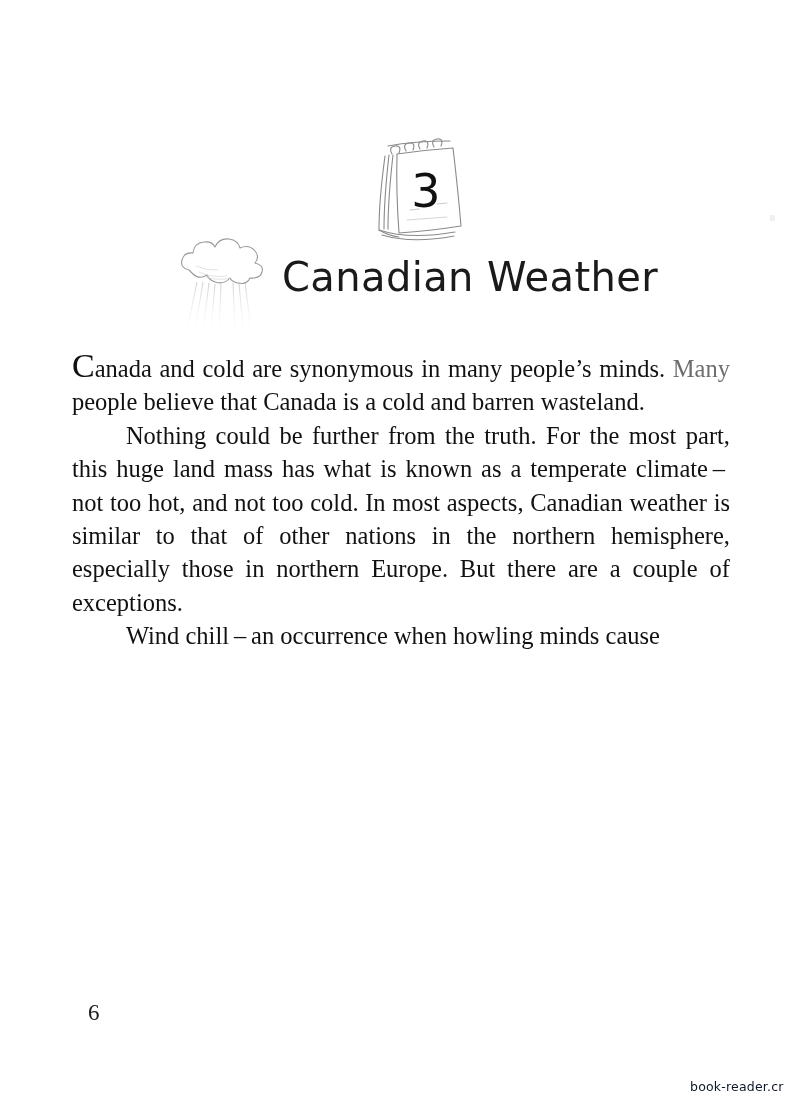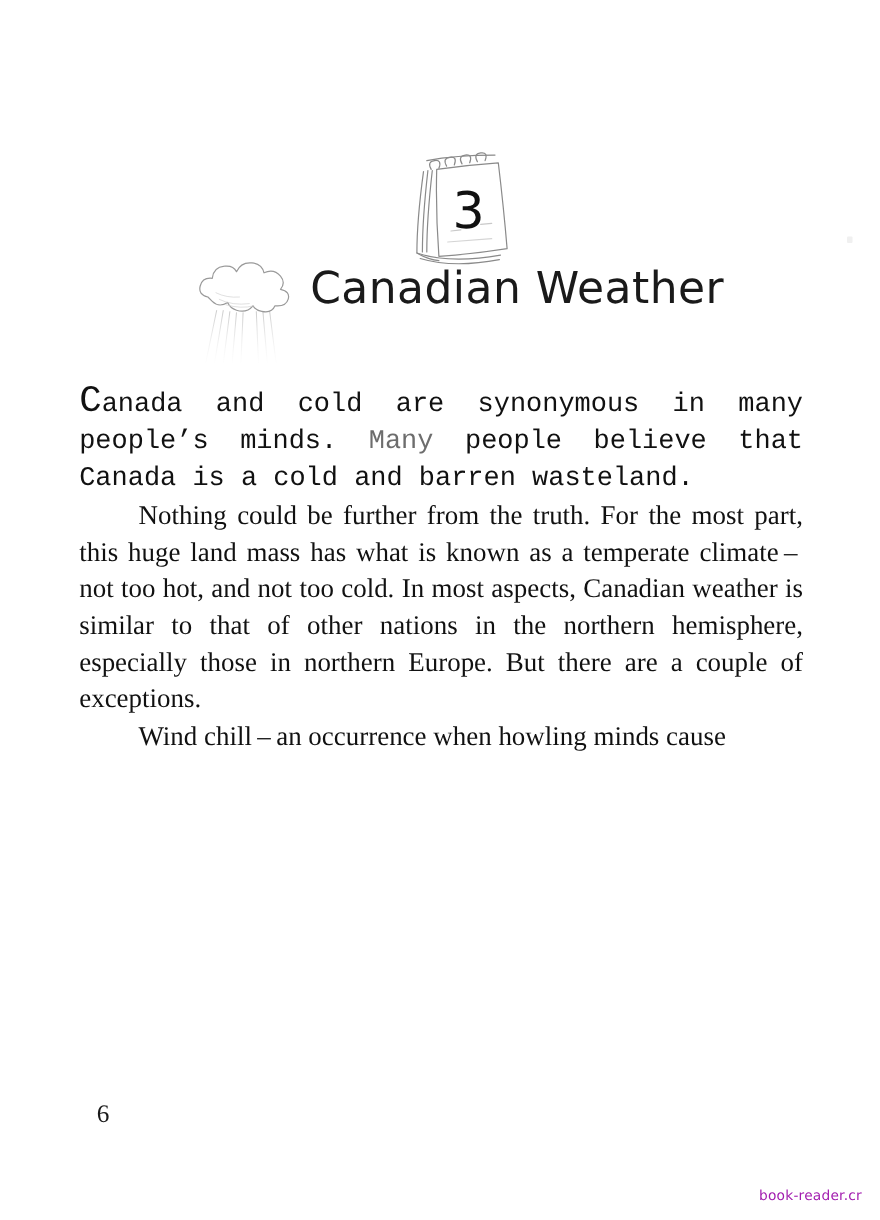--- a/index.html
+++ b/index.html
@@ -36,21 +36,21 @@
     position: absolute;
     left: 163px;
     top: 236px;
     width: 126px;
     height: 96px;
   }
 
   .chapter-title {
     position: absolute;
     left: 282px;
-    top: 239px;
+    top: 254px;
     font-family: "DejaVu Sans", "Liberation Sans", sans-serif;
     font-size: 40px;
     font-weight: 400;
     letter-spacing: 0.4px;
     color: #1a1a1a;
     white-space: nowrap;
   }
 
   
   .body-text {
@@ -63,21 +63,20 @@
     color: #111111;
     text-align: justify;
     text-justify: inter-word;
   }
   .body-text p {
     margin: 0;
     text-indent: 2.2em;
   }
   .body-text p.first {
     text-indent: 0;
-    font-family: Liberation Mono, monospace;
   }
   .initial-cap {
     font-size: 34px;
     line-height: 0;
     vertical-align: baseline;
   }
   .faded {
     color: #6d6d6d;
   }
 
@@ -92,21 +91,21 @@
 
   
   .watermark {
     position: absolute;
     right: 0px;
     top: 1079px;
     width: 110px;
     overflow: hidden;
     font-family: "DejaVu Sans", "Liberation Sans", sans-serif;
     font-size: 12.5px;
-    color: #a21caf;
+    color: #0f172a;
     letter-spacing: 0.2px;
     white-space: nowrap;
   }
 
   
   .speck {
     position: absolute;
     left: 770px;
     top: 215px;
     width: 5px;

